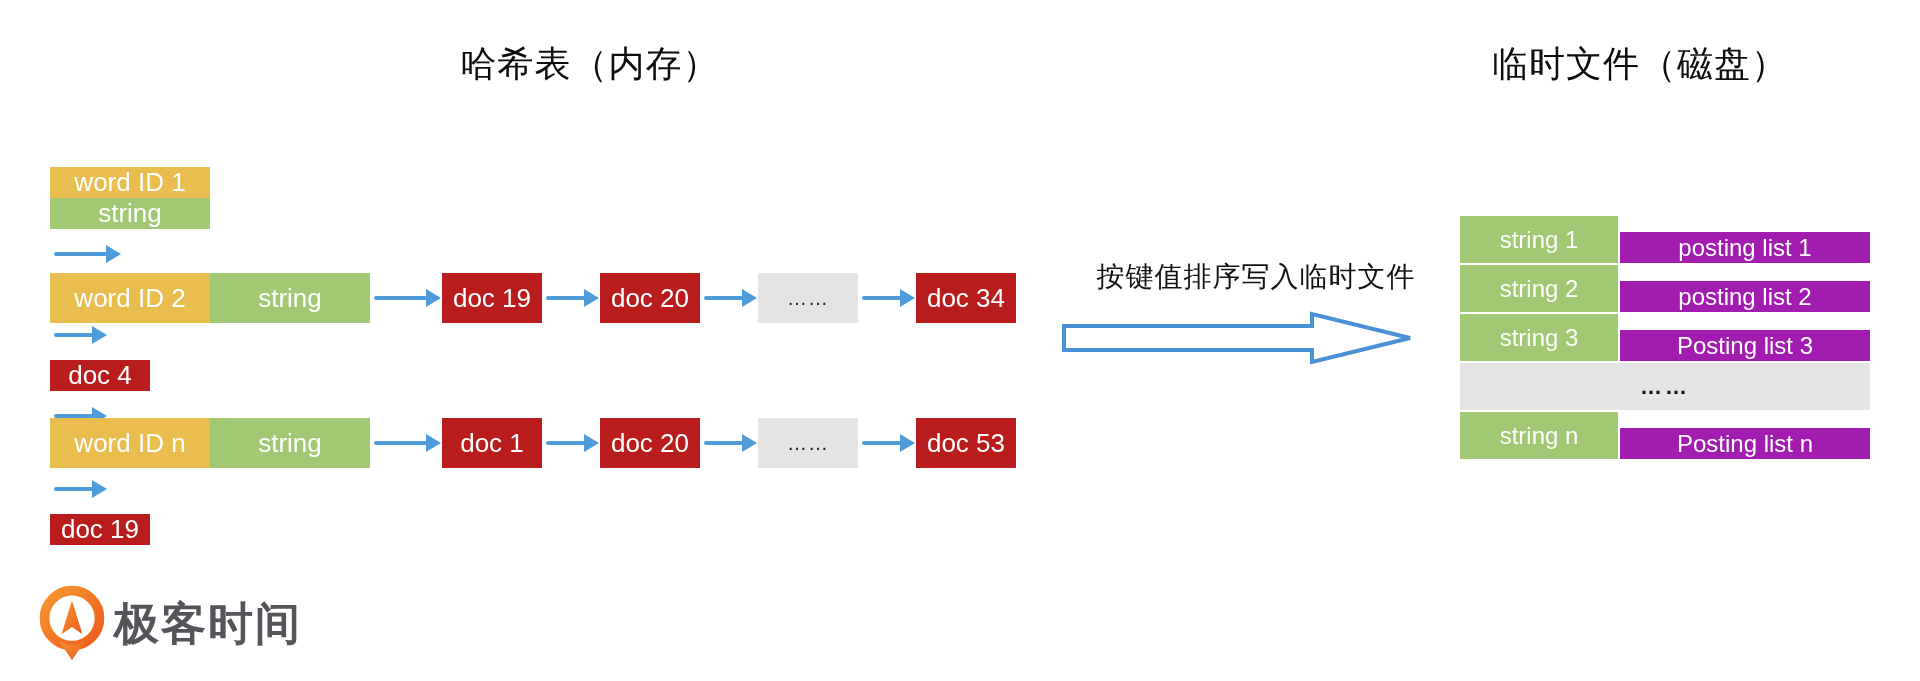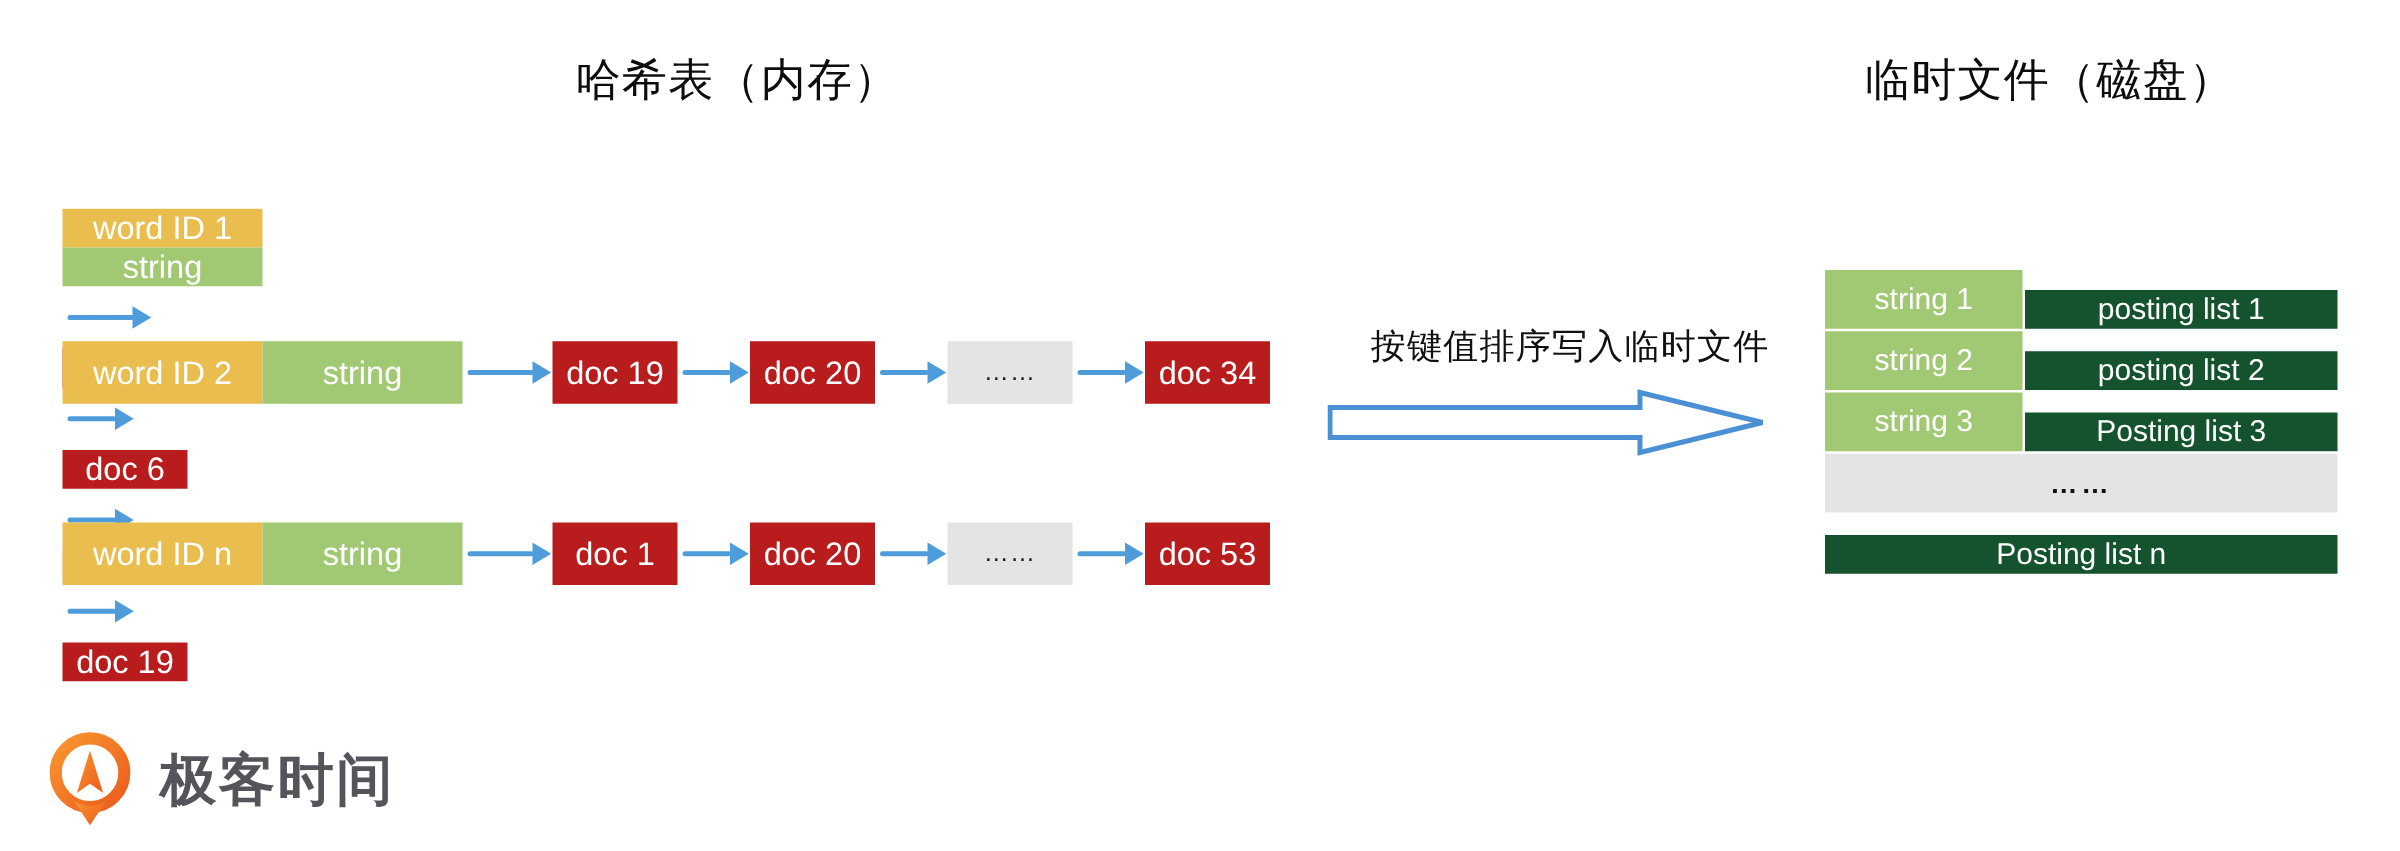--- a/index.html
+++ b/index.html
@@ -84,31 +84,31 @@
   }
 
   
   .disk-table { position:absolute; left:1460px; top:216px; width:410px; }
   .trow { display:flex; gap:2px; height:47px; margin-bottom:2px; }
   .tcell {
     display:flex; align-items:center; justify-content:center;
     color:#ffffff; font-size:24px;
   }
   .tcell.tgreen { width:158px; background:#A1C873; flex:0 0 auto; }
-  .tcell.tblue  { flex:1; background:#14532d;margin-top:16px; }
+  .tcell.tblue  { flex:1; background:#a21caf;margin-top:16px; }
   .tcell.tgray  {
     flex:1; background:#E4E4E4;
     color:#111111; font-size:22px; font-weight:700; letter-spacing:3px;
   }
 
   
   .logo {
     position:absolute;
     left:30px; top:584px;
-    display:flex; align-items:center; gap:14px;
+    display:flex; align-items:center; 
   }
   .logo-icon { width:84px; height:78px; }
   .logo-text {
     font-size:45px;
     font-weight:600;
     color:#54545A;
     letter-spacing:2px;
     line-height:1;
   }
 </style>
@@ -119,21 +119,21 @@
 
   <div class="title left-title">哈希表（内存）</div>
   <div class="title right-title">临时文件（磁盘）</div>
 
   <div class="hash-row row-1">
     <div class="cell yellow">word ID 1</div>
     <div class="cell green">string</div>
     <span class="link-arrow first"></span>
     <div class="cell doc">doc 1</div>
     <span class="link-arrow"></span>
-    <div class="cell doc">doc 6</div>
+    <div class="cell doc">doc 4</div>
     <span class="link-arrow"></span>
     <div class="cell graybx">……</div>
     <span class="link-arrow"></span>
     <div class="cell doc">doc 19</div>
   </div>
 
   <div class="hash-row row-2">
     <div class="cell yellow">word ID 2</div>
     <div class="cell green">string</div>
     <span class="link-arrow first"></span>
@@ -174,20 +174,21 @@
       <div class="tcell tblue">posting list 2</div>
     </div>
     <div class="trow">
       <div class="tcell tgreen">string 3</div>
       <div class="tcell tblue">Posting list 3</div>
     </div>
     <div class="trow">
       <div class="tcell tgray">……</div>
     </div>
     <div class="trow">
+      <div class="tcell tgreen">string n</div>
       <div class="tcell tblue">Posting list n</div>
     </div>
   </div>
 
   <div class="logo">
     <svg class="logo-icon" viewBox="0 0 104 96">
       <defs>
         <linearGradient id="lg" x1="0" y1="0" x2="1" y2="1">
           <stop offset="0" stop-color="#F8962E"></stop>
           <stop offset="1" stop-color="#EC5B1E"></stop>

